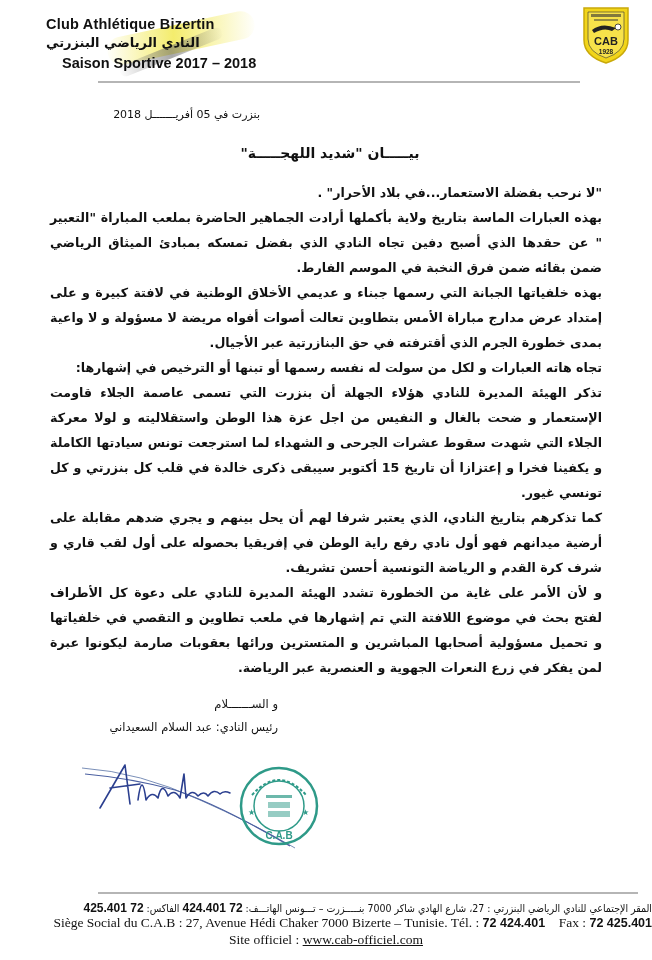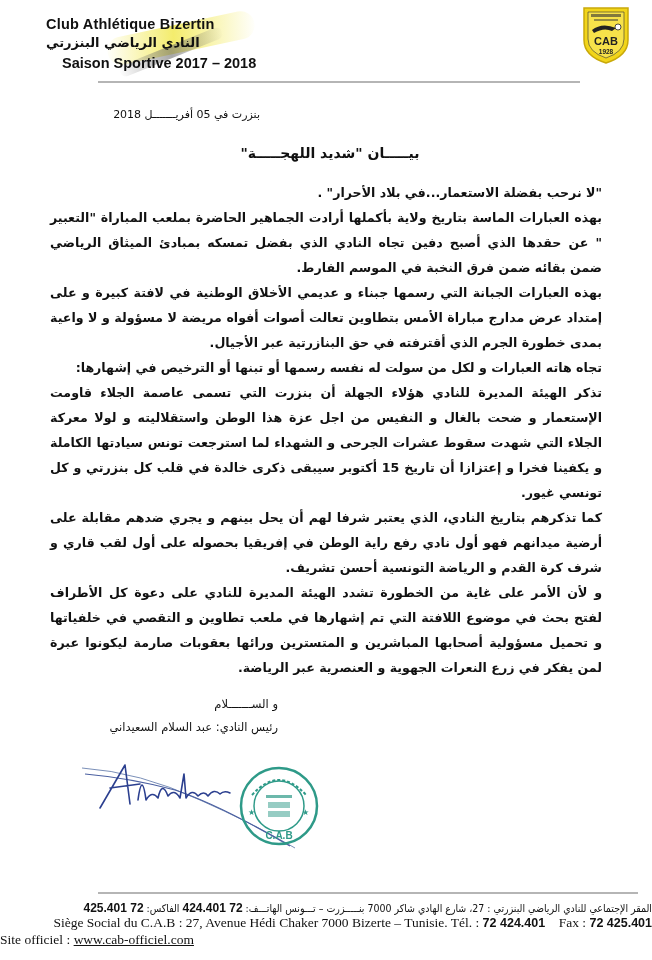--- a/index.html
+++ b/index.html
@@ -29,21 +29,21 @@
   .signoff { position: absolute; left: 58px; top: 693px; width: 220px; font-size: 11.5px; direction: rtl; text-align: right; line-height: 23px; }
 
   .signature { position: absolute; left: 80px; top: 760px; width: 220px; height: 95px; }
   .stamp { position: absolute; left: 238px; top: 765px; width: 82px; height: 82px; }
 
   .footer-rule { position: absolute; left: 98px; top: 892px; width: 540px; height: 2px; background: #b5b5b5; }
   .footer-ar { position: absolute; left: 0; top: 901px; width: 652px; text-align: right; font-size: 10.5px; direction: rtl; font-family: "DejaVu Sans Condensed", "DejaVu Sans", sans-serif; }
   .footer-ar b { font-family: "Liberation Sans", sans-serif; font-size: 12px; }
   .footer-fr { position: absolute; left: 0; top: 915px; width: 652px; text-align: right; font-family: "Liberation Serif", serif; font-size: 13.5px; }
   .footer-fr b { font-family: "Liberation Sans", sans-serif; font-size: 12.5px; }
-  .footer-site { position: absolute; left: 0; top: 932px; width: 652px; text-align: left; font-family: "Liberation Serif", serif; font-size: 13.5px; }
+  .footer-site { position: absolute; left: 0; top: 932px; width: 652px; text-align: center; font-family: "Liberation Serif", serif; font-size: 13.5px; }
   .footer-site a { color: #111; text-decoration: underline; }
 </style>
 </head>
 <body>
 
 <div class="header">
   <div class="club-block">
     <div class="club-swoosh"></div>
     <div class="club-swoosh-grey"></div>
     <div class="club-fr">Club Athlétique Bizertin</div>
@@ -64,21 +64,21 @@
 
   <div class="header-rule"></div>
 </div>
 
 <div class="date-line">بنزرت في 05 أفريـــــــل 2018</div>
 <div class="title-line">بيـــــان "شديد اللهجـــــة"</div>
 
 <div class="body">
   <p>"لا نرحب بفضلة الاستعمار...في بلاد الأحرار" .</p>
   <p>بهذه العبارات الماسة بتاريخ ولاية بأكملها أرادت الجماهير  الحاضرة بملعب المباراة "التعبير " عن حقدها الذي أصبح دفين تجاه النادي الذي بفضل تمسكه بمبادئ الميثاق الرياضي ضمن بقائه ضمن فرق النخبة في الموسم الفارط.</p>
-  <p>بهذه العبارات الجبانة التي رسمها جبناء و عديمي الأخلاق الوطنية في لافتة كبيرة و على إمتداد عرض مدارج مباراة الأمس بتطاوين تعالت أصوات أفواه مريضة لا مسؤولة و لا واعية بمدى خطورة الجرم الذي أقترفته في حق البنازرتية عبر الأجيال.</p>
+  <p>بهذه خلفياتها الجبانة التي رسمها جبناء و عديمي الأخلاق الوطنية في لافتة كبيرة و على إمتداد عرض مدارج مباراة الأمس بتطاوين تعالت أصوات أفواه مريضة لا مسؤولة و لا واعية بمدى خطورة الجرم الذي أقترفته في حق البنازرتية عبر الأجيال.</p>
   <p>تجاه هاته العبارات و لكل من سولت له نفسه رسمها أو تبنها أو الترخيص في إشهارها:</p>
   <p> تذكر الهيئة المديرة للنادي هؤلاء الجهلة أن بنزرت التي تسمى عاصمة الجلاء  قاومت الإستعمار و ضحت بالغال و النفيس  من اجل عزة هذا الوطن واستقلاليته  و لولا معركة الجلاء التي شهدت سقوط عشرات الجرحى و الشهداء لما استرجعت تونس سيادتها الكاملة و يكفينا فخرا و إعتزازا أن تاريخ 15 أكتوبر سيبقى ذكرى خالدة في قلب كل بنزرتي و كل تونسي غيور.</p>
   <p>كما تذكرهم بتاريخ النادي، الذي يعتبر شرفا لهم أن يحل بينهم و يجري ضدهم مقابلة على أرضية ميدانهم فهو أول نادي رفع راية الوطن في إفريقيا بحصوله على أول لقب قاري و شرف كرة القدم و الرياضة التونسية أحسن تشريف.</p>
   <p>و لأن الأمر على غاية من الخطورة تشدد الهيئة المديرة للنادي على دعوة كل الأطراف لفتح بحث في موضوع اللافتة التي تم إشهارها في ملعب تطاوين و التقصي في خلفياتها و تحميل مسؤولية أصحابها المباشرين و المتسترين ورائها بعقوبات صارمة ليكونوا عبرة لمن يفكر  في زرع النعرات الجهوية و العنصرية عبر الرياضة.</p>
 </div>
 
 <div class="signoff">
   <div>و الســـــــلام</div>
   <div>رئيس النادي: عبد السلام السعيداني</div>
 </div>

